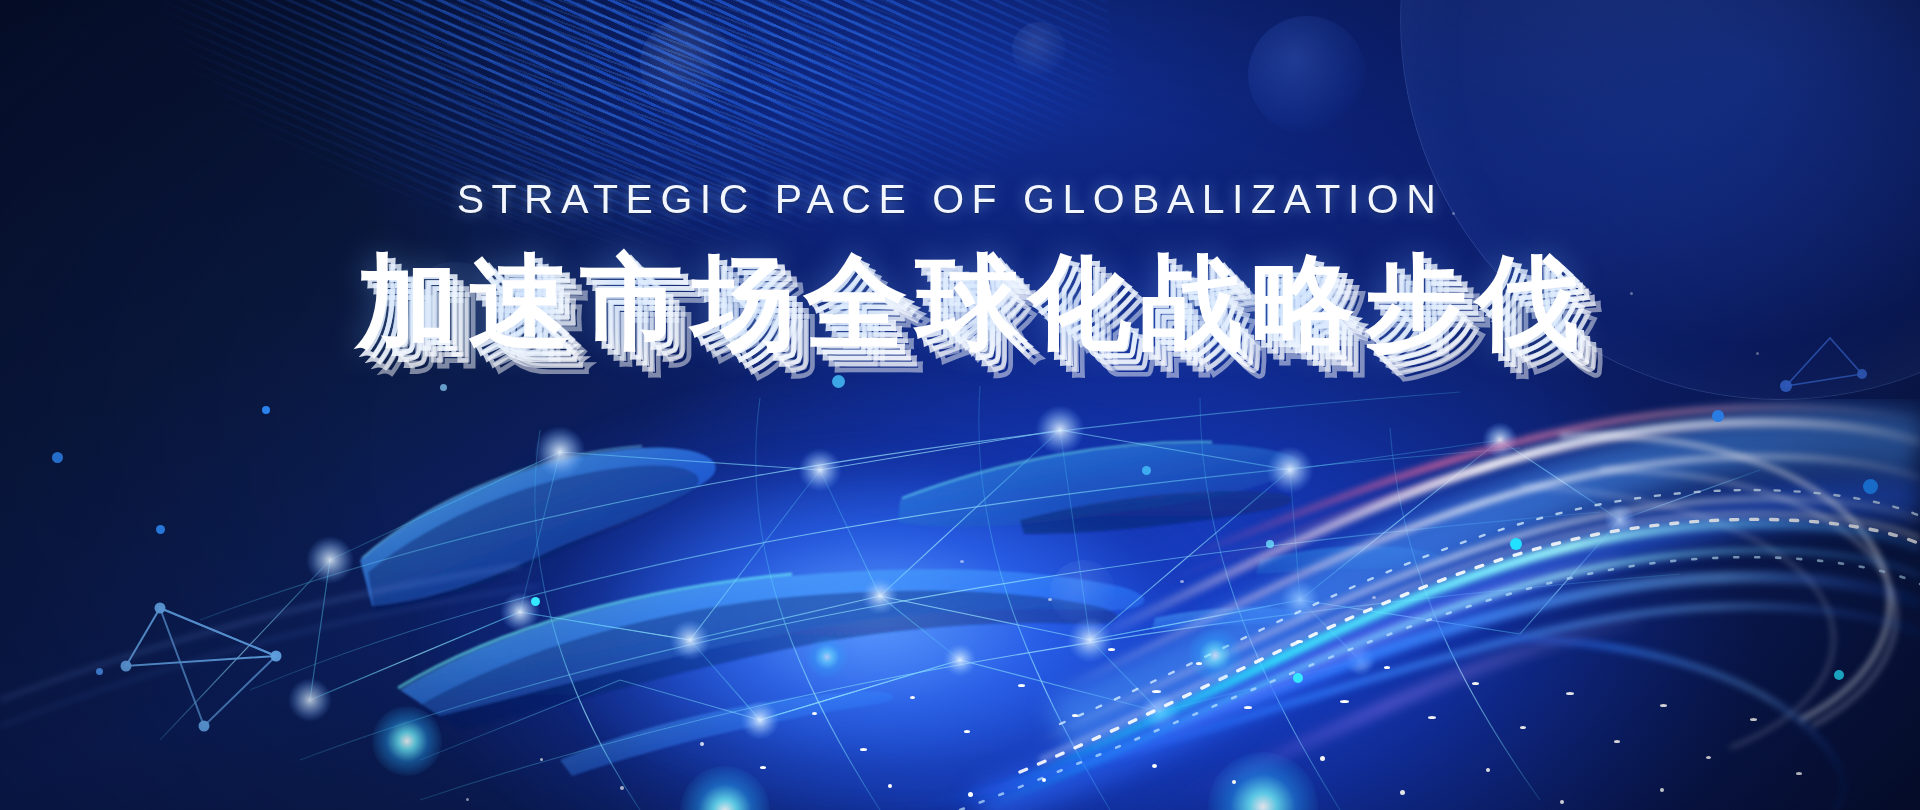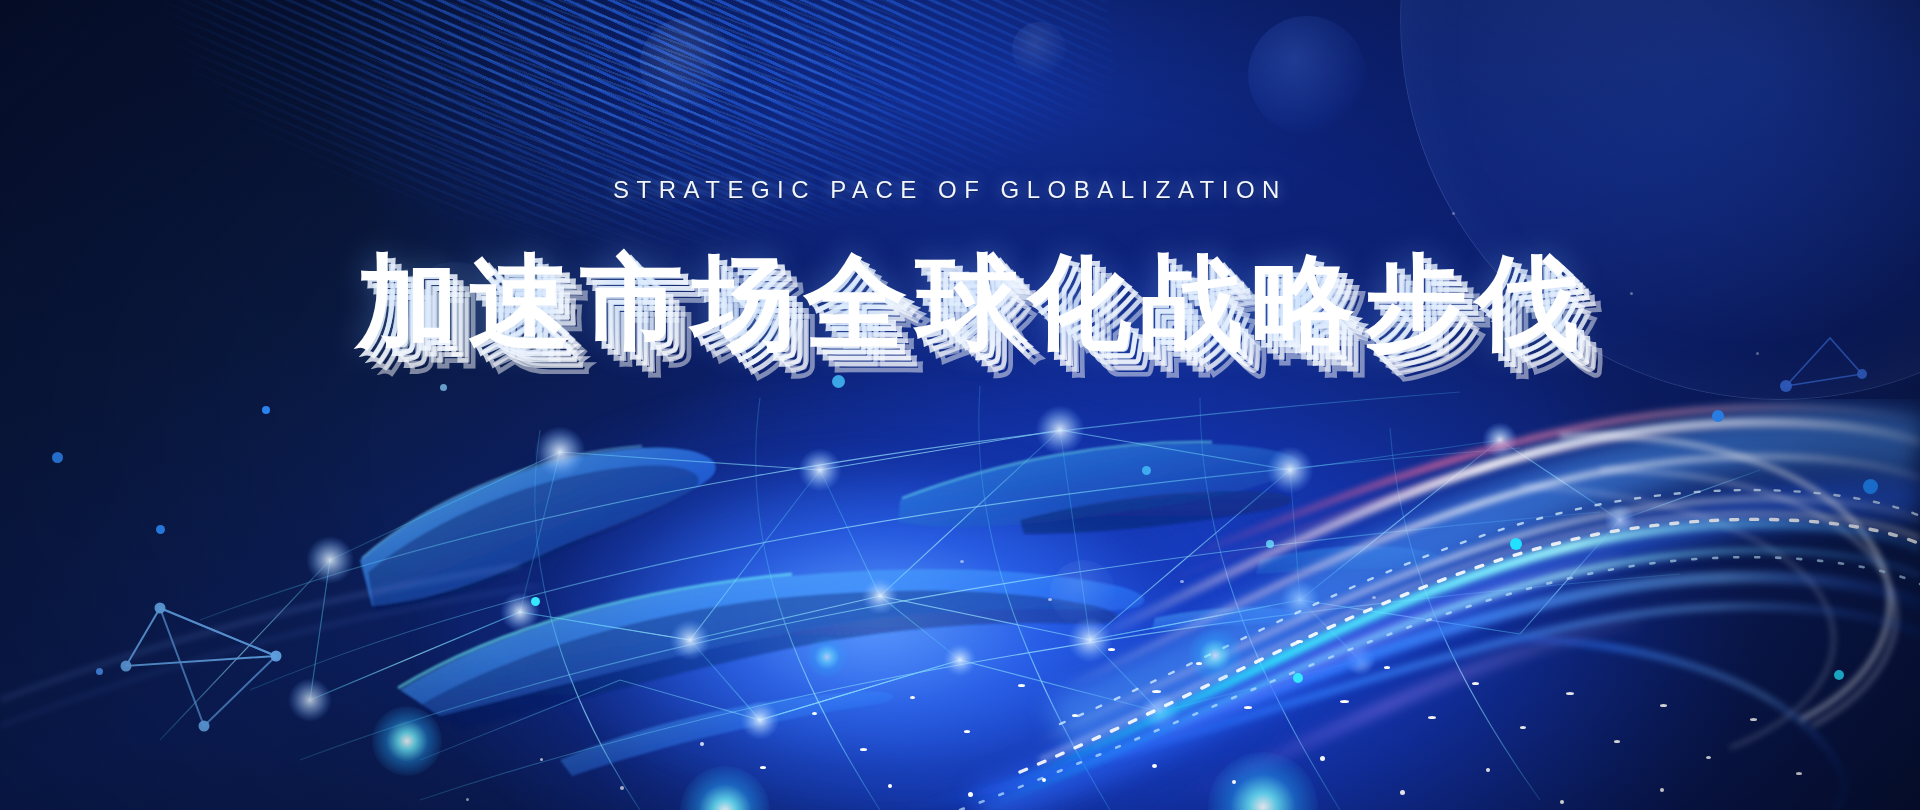--- a/index.html
+++ b/index.html
@@ -123,21 +123,21 @@
 
   
   .text-block {
     position:absolute; left:0; top:0; width:1920px;
     text-align:center;
     pointer-events:none;
   }
 
   .subtitle {
     position:absolute; left:0; top:176px; width:1900px;
-    font-size:24px;
+    font-size:41px;
     font-weight:400;
     letter-spacing:7.5px;
     color:#f2f6ff;
     text-shadow:0 0 14px rgba(140,190,255,0.55), 0 1px 2px rgba(0,0,0,0.45);
     white-space:nowrap;
   }
 
   .title-wrap {
     position:absolute; left:12px; top:243px; width:1920px;
     height:135px;

